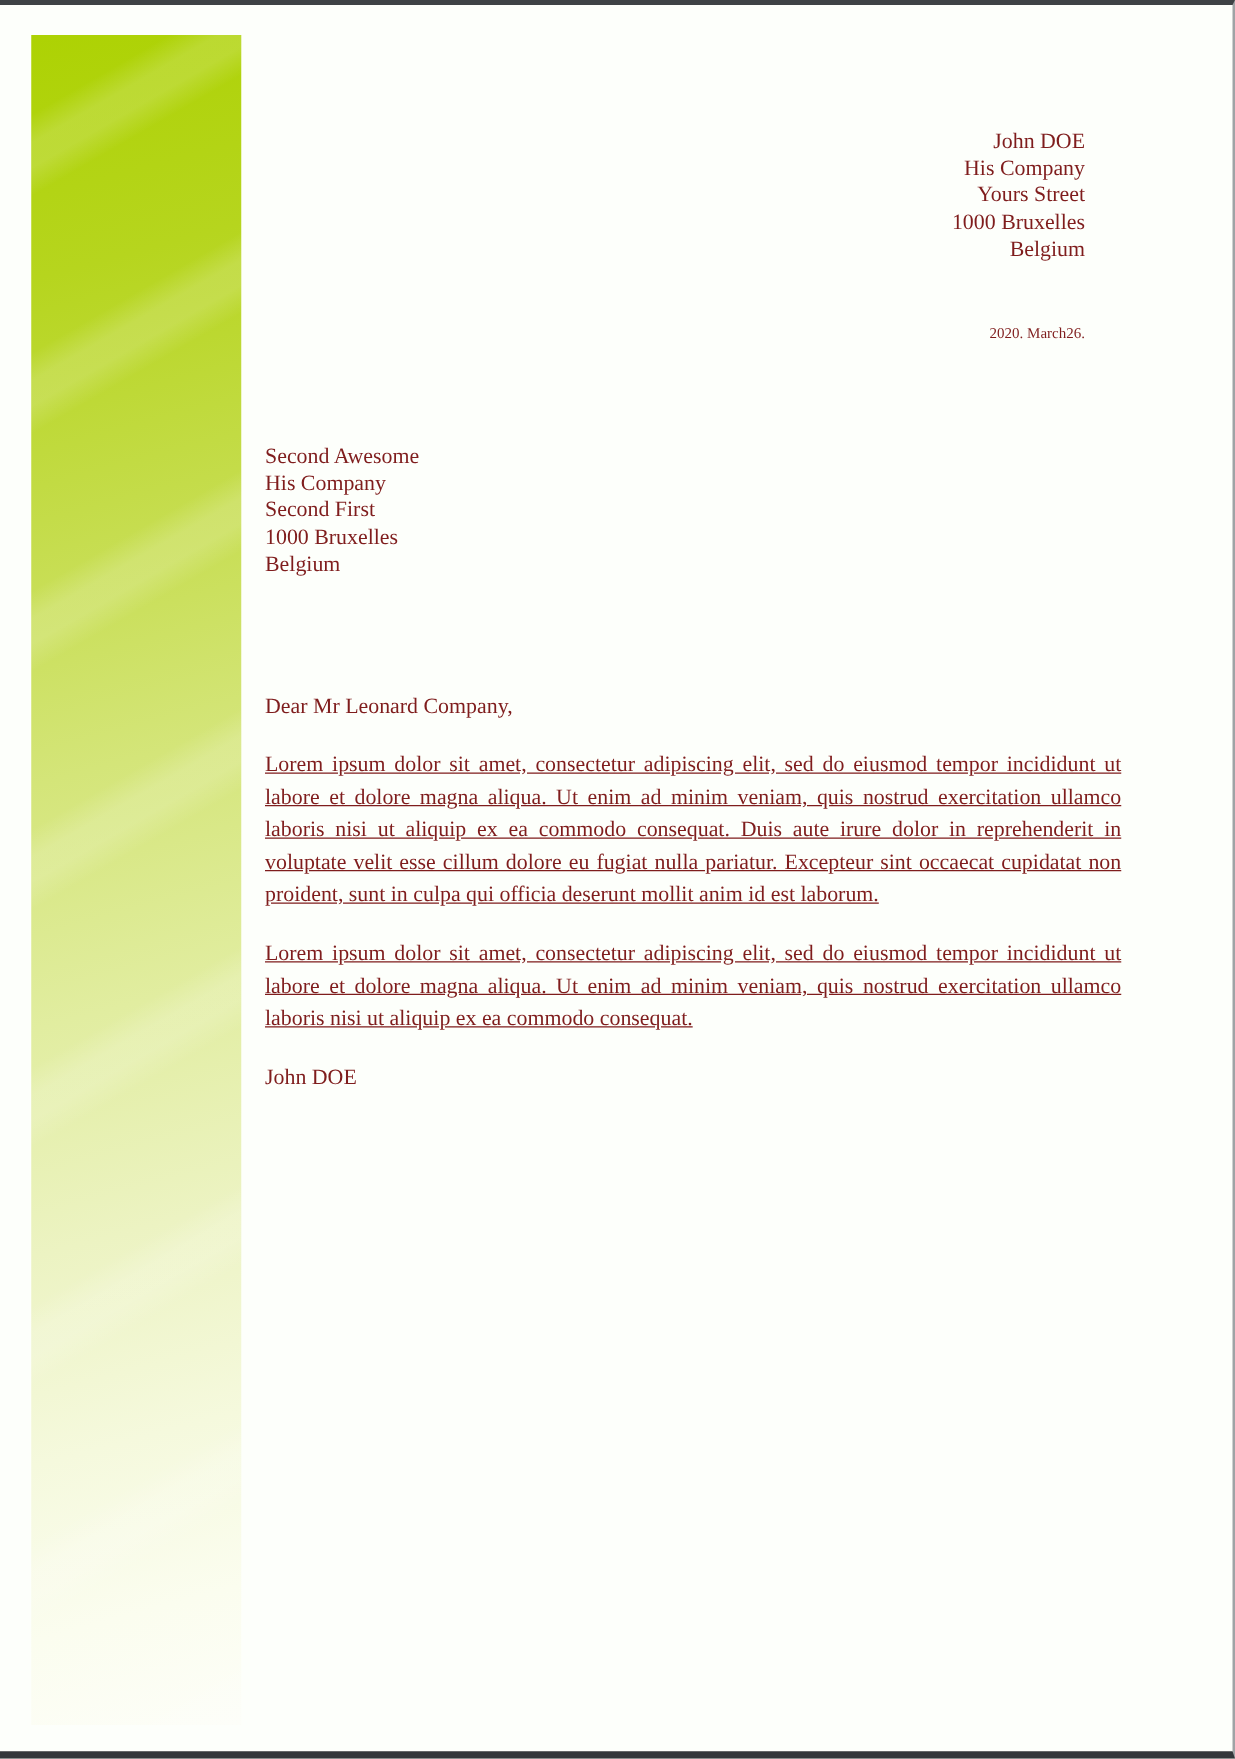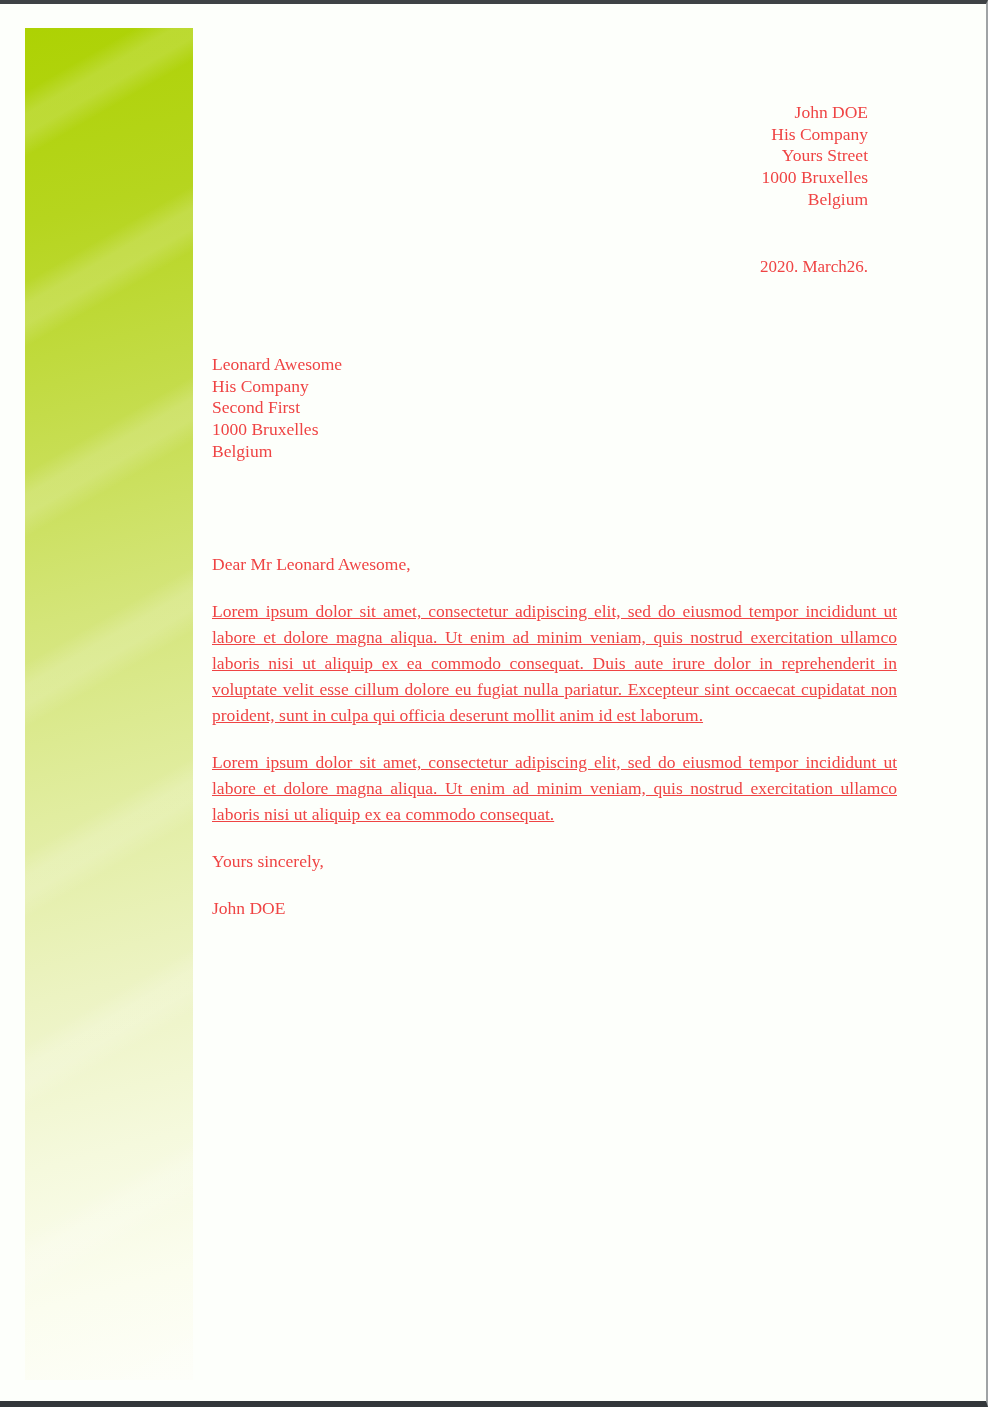--- a/index.html
+++ b/index.html
@@ -10,21 +10,21 @@
   .page {
     position: relative;
     width: 988px;
     height: 1407px;
     box-sizing: border-box;
     background: #fdfffb;
     border-top: 4px solid #3e4245;
     border-bottom: 6px solid #33373a;
     border-right: 2px solid #9fa3a5;
     font-family: "Liberation Serif", serif;
-    color: #ef4444;
+    color: #7f1d1d;
     overflow: hidden;
   }
   .stripe {
     position: absolute;
     left: 25px;
     top: 24px;
     width: 168px;
     height: 1352px;
     background:
       repeating-linear-gradient(150deg,
@@ -52,21 +52,21 @@
     text-align: right;
     font-size: 17.5px;
     line-height: 21.7px;
     white-space: nowrap;
   }
   .dateline {
     position: absolute;
     top: 252px;
     right: 118px;
     text-align: right;
-    font-size: 17px;
+    font-size: 12px;
     line-height: 21.7px;
     white-space: nowrap;
   }
   .recipient {
     position: absolute;
     top: 350px;
     left: 212px;
     text-align: left;
     font-size: 17.5px;
     line-height: 21.7px;
@@ -99,28 +99,27 @@
     <div>John DOE</div>
     <div>His Company</div>
     <div>Yours Street</div>
     <div>1000 Bruxelles</div>
     <div>Belgium</div>
   </div>
 
   <div class="dateline">2020. March26.</div>
 
   <div class="recipient">
-    <div>Leonard Awesome</div>
+    <div>Second Awesome</div>
     <div>His Company</div>
     <div>Second First</div>
     <div>1000 Bruxelles</div>
     <div>Belgium</div>
   </div>
 
   <div class="letter-body">
-    <p>Dear Mr Leonard Awesome,</p>
+    <p>Dear Mr Leonard Company,</p>
     <p class="just">Lorem ipsum dolor sit amet, consectetur adipiscing elit, sed do eiusmod tempor incididunt ut labore et dolore magna aliqua. Ut enim ad minim veniam, quis nostrud exercitation ullamco laboris nisi ut aliquip ex ea commodo consequat. Duis aute irure dolor in reprehenderit in voluptate velit esse cillum dolore eu fugiat nulla pariatur. Excepteur sint occaecat cupidatat non proident, sunt in culpa qui officia deserunt mollit anim id est laborum.</p>
     <p class="just">Lorem ipsum dolor sit amet, consectetur adipiscing elit, sed do eiusmod tempor incididunt ut labore et dolore magna aliqua. Ut enim ad minim veniam, quis nostrud exercitation ullamco laboris nisi ut aliquip ex ea commodo consequat.</p>
-    <p>Yours sincerely,</p>
     <p>John DOE</p>
   </div>
 
 </div>
 
 </body></html>

